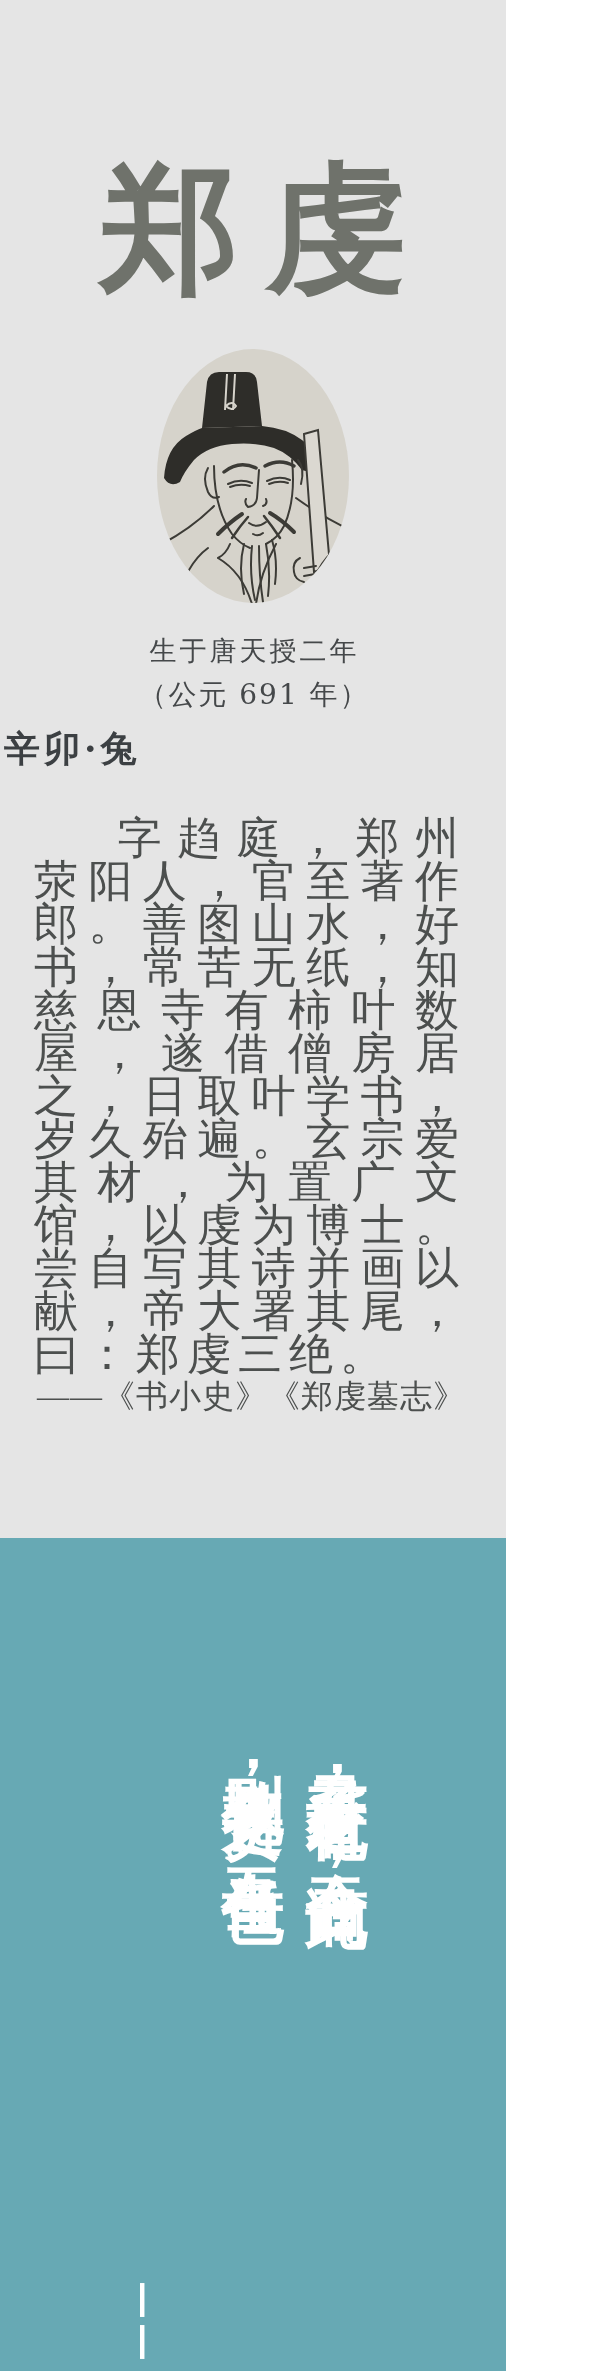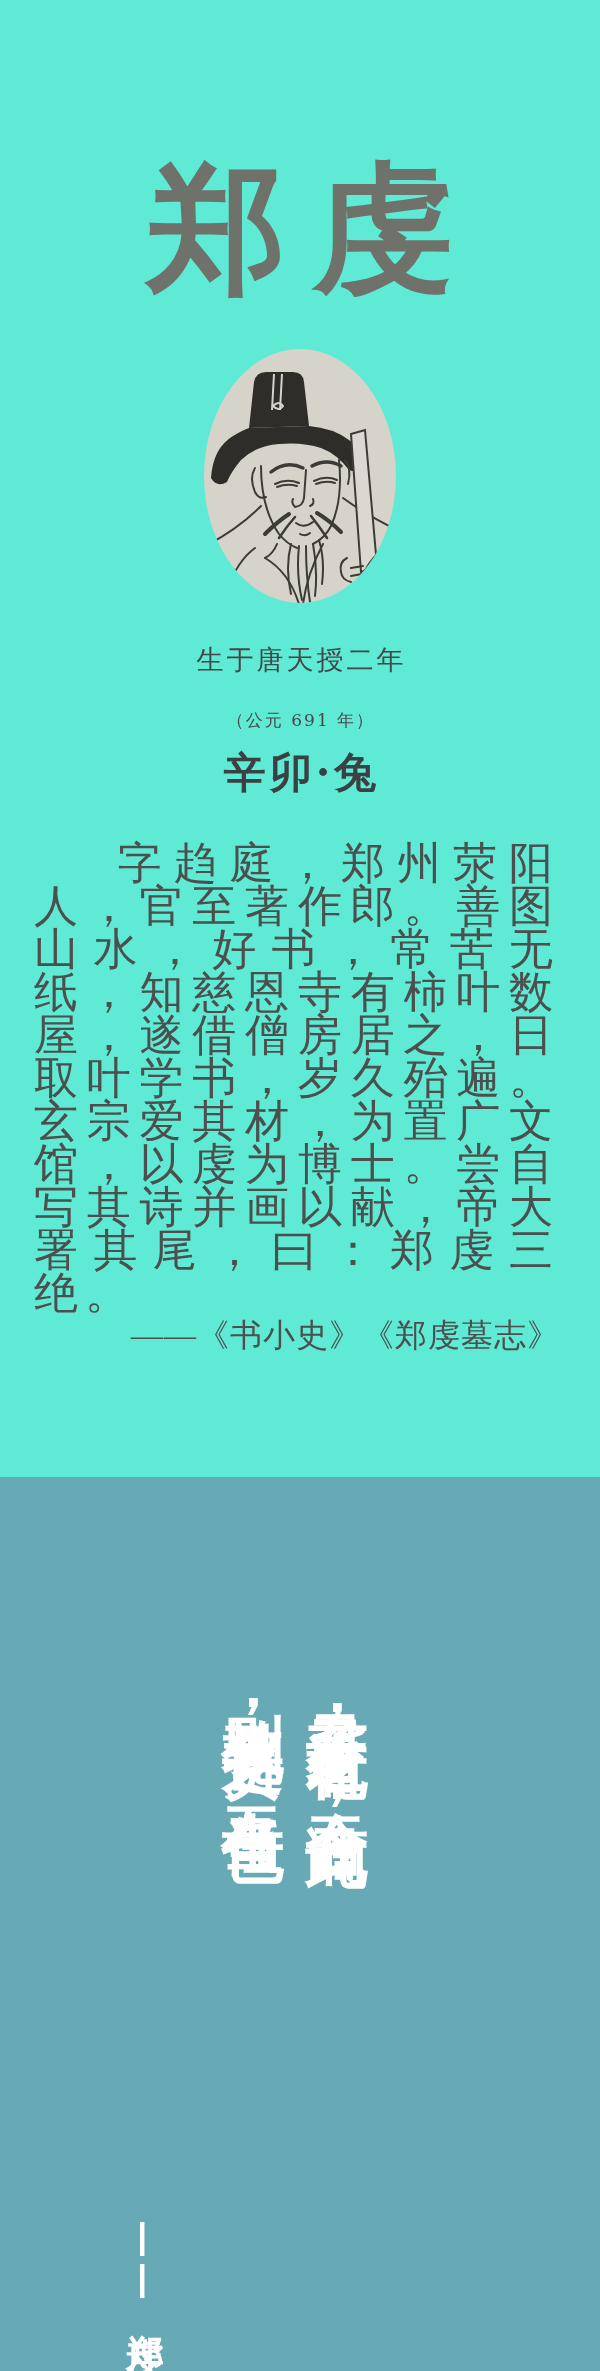--- a/index.html
+++ b/index.html
@@ -1,40 +1,40 @@
 <!DOCTYPE html>
 <html><head>
 <meta charset="utf-8">
 <style>
   * { margin:0; padding:0; box-sizing:border-box; }
   html,body { background:#ffffff; }
   body { width:600px; font-family:"DejaVu Serif","Liberation Serif",serif; }
-  .page { position:relative; width:600px; height:2371px; background:#5eead4; overflow:hidden; }
+  .page { position:relative; width:506px; height:2371px; background:#e5e5e5; overflow:hidden; }
 
   
   .hero-title {
     margin-top:158px; text-align:center;
     font-size:140px; line-height:140px; font-weight:700;
     letter-spacing:26px; text-indent:26px;
     color:#6f726b;
   }
   .portrait-wrap { margin:50px auto 0; width:194px; height:256px; }
   .birth-era {
-    margin-top:42px; text-align:center;
+    margin-top:33px; text-align:center;
     font-size:27px; line-height:28px; letter-spacing:3px; text-indent:3px;
     color:#45484a;
   }
   .birth-year {
-    margin-top:31px; text-align:center;
-    font-size:17px; line-height:30px; letter-spacing:2px; text-indent:2px;
+    margin-top:15px; text-align:center;
+    font-size:28px; line-height:30px; letter-spacing:2px; text-indent:2px;
     color:#45484a;
   }
   .zodiac {
-    margin-top:14px; text-align:center;
-    font-size:42px; line-height:48px; font-weight:700;
+    margin-top:14px; text-align:left;
+    font-size:36px; line-height:48px; font-weight:700;
     letter-spacing:4px; text-indent:4px;
     color:#3c4043;
   }
   .bio {
     margin:44px 40px 0 34px;
     font-size:44px; line-height:43px; letter-spacing:7px;
     text-align:justify; text-justify:inter-character;
     text-indent:1.9em;
     color:#4c4f4e;
     font-style:normal;

